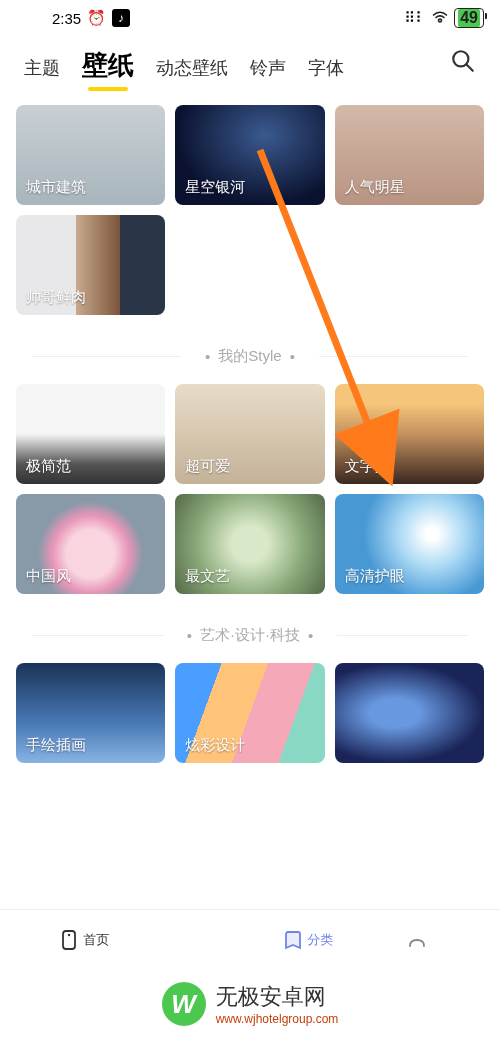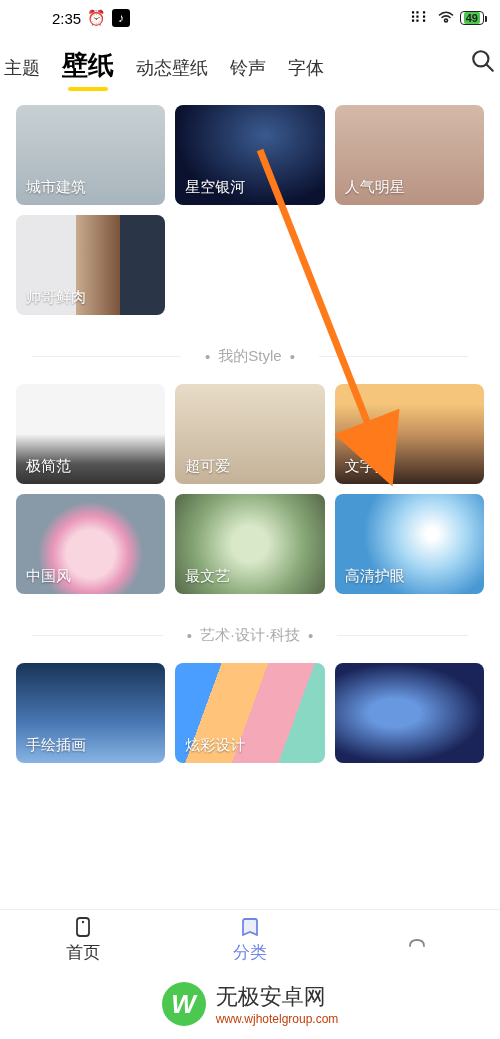--- a/index.html
+++ b/index.html
@@ -1,37 +1,37 @@
 <!DOCTYPE html>
 <html><head>
 <meta charset="utf-8">
 <style>
 * { margin: 0; padding: 0; box-sizing: border-box; }
 body { width: 500px; height: 1039px; font-family: -apple-system, "PingFang SC", sans-serif; background: #fff; position: relative; overflow: hidden; }
 .status-bar { height: 36px; display: flex; justify-content: space-between; align-items: center; padding: 0 16px; font-size: 15px; font-weight: 500; }
 .status-left { display: flex; align-items: center; gap: 6px; margin-left: 36px; }
 .status-right { display: flex; align-items: center; gap: 5px; }
-.battery { border: 1.5px solid #222; border-radius: 4px; padding: 0 3px; font-size: 11px; display: flex; align-items: center; position: relative; }
+.battery { border: 1.5px solid #222; border-radius: 4px; padding: 0 3px; font-size: 16px; display: flex; align-items: center; position: relative; }
 .battery::after { content: ""; position: absolute; right: -4px; top: 4px; width: 2px; height: 6px; background: #222; border-radius: 0 1px 1px 0; }
 .battery-fill { background: #4cc850; color: #222; padding: 0 2px; border-radius: 2px; font-weight: 600; }
-.tabs { display: flex; align-items: baseline; padding: 12px 4px 8px; gap: 22px; position: relative; }
+.tabs { display: flex; align-items: baseline; padding: 12px 24px 8px; gap: 22px; position: relative; }
 .tab { font-size: 18px; color: #333; }
 .tab.active { font-size: 26px; font-weight: 700; color: #000; position: relative; }
 .tab.active::after { content: ""; position: absolute; bottom: -8px; left: 50%; transform: translateX(-50%); width: 40px; height: 4px; background: #ffd400; border-radius: 2px; }
 .search { margin-left: auto; }
 .content { padding: 0 16px; height: 860px; overflow: hidden; }
 .grid { display: grid; grid-template-columns: repeat(3, 1fr); gap: 10px; margin: 14px 0; }
 .card { position: relative; height: 100px; border-radius: 8px; overflow: hidden; background-size: cover; background-position: center; }
 .card-label { position: absolute; left: 10px; bottom: 8px; color: #fff; font-size: 15px; font-weight: 500; text-shadow: 0 1px 2px rgba(0,0,0,.4); }
 .section { display: flex; align-items: center; justify-content: center; color: #aaa; font-size: 15px; margin: 32px 0 18px; }
 .section::before, .section::after { content: ""; flex: 1; height: 1px; background: #eee; margin: 0 16px; }
 .dot { display: inline-block; margin: 0 8px; }
 .bottom-nav { position: absolute; bottom: 70px; left: 0; right: 0; height: 60px; background: #fff; display: flex; border-top: 1px solid #eee; }
-.nav-item { flex: 1; display: flex; flex-direction: column; align-items: center; justify-content: center; gap: 2px; font-size: 17px; color: #333; }
-.nav-item.active { color: #7185e8; }
+.nav-item { flex: 1; display: flex; flex-direction: row; align-items: center; justify-content: center; gap: 2px; font-size: 13px; color: #333; }
+.nav-item.active { color: #7185e8; justify-content: flex-end; }
 .watermark { position: absolute; bottom: 0; left: 0; right: 0; height: 70px; background: #fff; display: flex; align-items: center; justify-content: center; gap: 10px; font-size: 22px; color: #333; }
 .wm-logo { width: 44px; height: 44px; background: #4cc850; border-radius: 50%; display: flex; align-items: center; justify-content: center; color: #fff; font-size: 26px; font-weight: 800; font-style: italic; }
 .arrow { position: absolute; top: 140px; left: 250px; pointer-events: none; }
 
 
 .bg-city { background: linear-gradient(#c8d0d4,#a8b5bc); }
 .bg-galaxy { background: radial-gradient(ellipse at 60% 30%, #3a5a8f, #0b1230 70%); }
 .bg-star { background: linear-gradient(#d4b9a9,#b89382); }
 .bg-man { background: linear-gradient(to right,#e8e8ea 40%,#c9ab8f 40%,#7a533a 70%,#2a3548 70%); }
 .bg-minimal { background: linear-gradient(#f5f5f5 50%,#555 80%, #333); }

